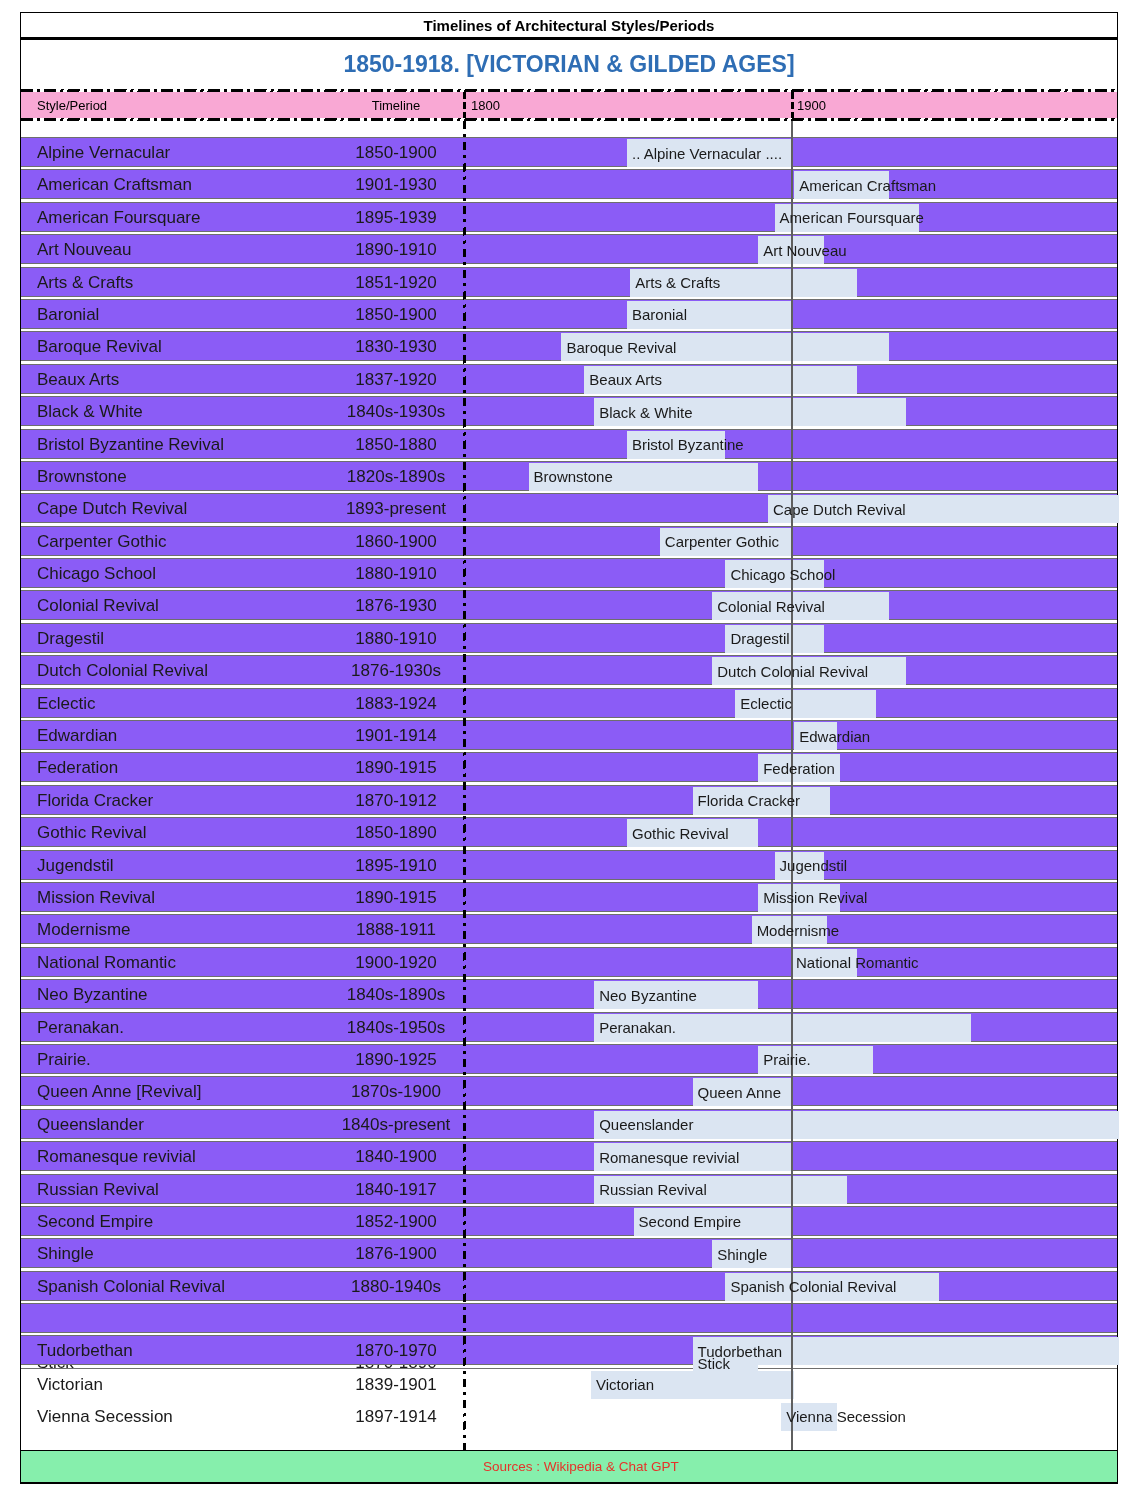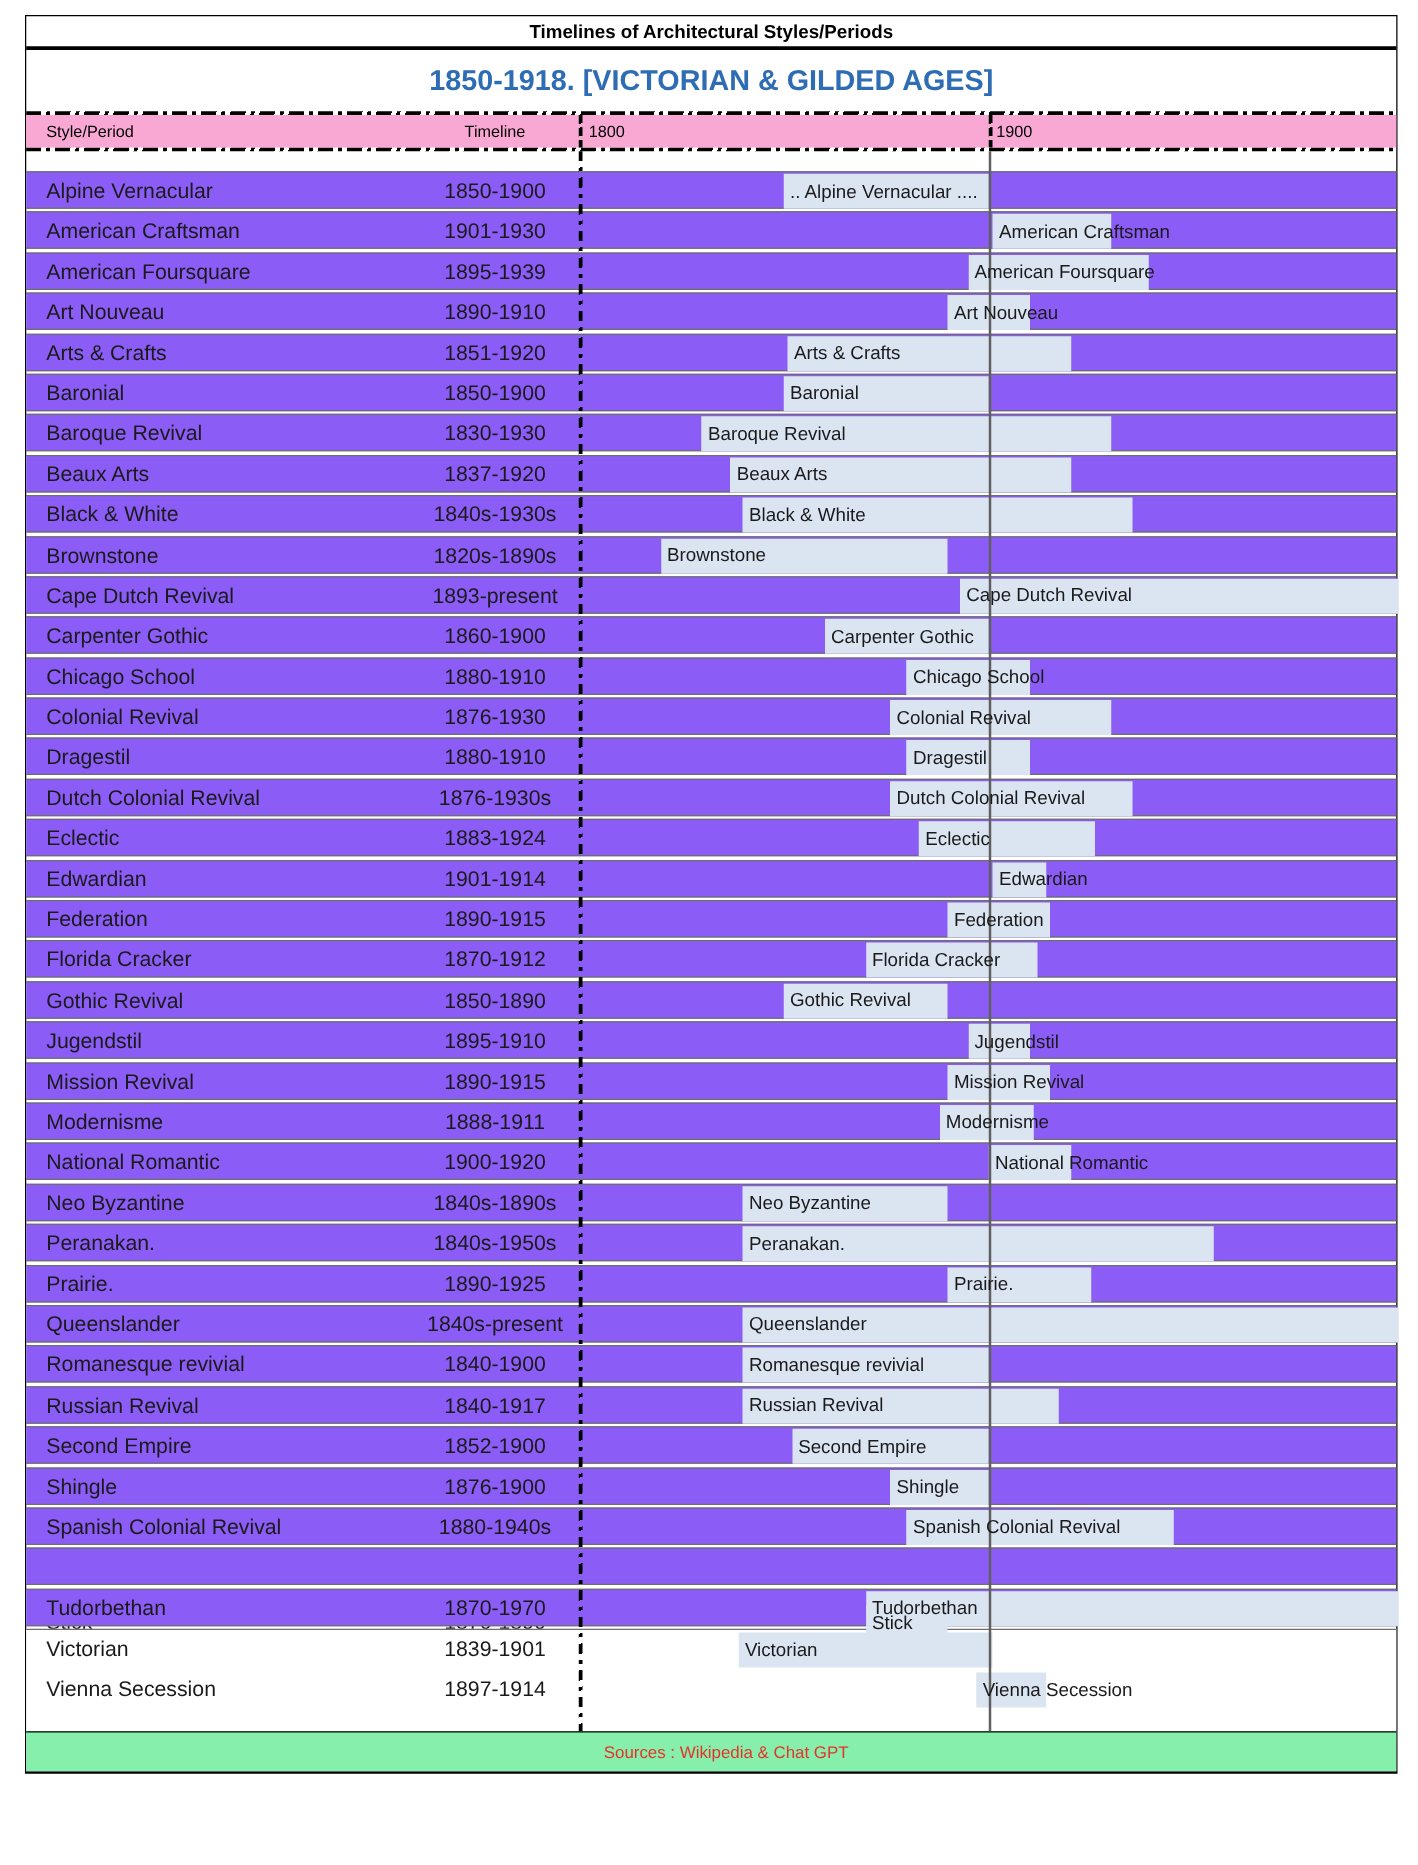--- a/index.html
+++ b/index.html
@@ -180,20 +180,30 @@
           <span class="style-name">Black &amp; White</span>
           <span class="timeline-range">1840s-1930s</span>
           <div class="zone">
             <div class="bar" style="left: 131.2px; width: 311.6px; background: rgb(219, 229, 242);"></div>
             <div class="bar-label" style="left: 131.2px;">Black &amp; White</div>
           </div>
         </div>
       </div>
       <div class="row">
         <div class="row-inner" style="top: 0px;">
+          <span class="style-name">Bristol Byzantine Revival</span>
+          <span class="timeline-range">1850-1880</span>
+          <div class="zone">
+            <div class="bar" style="left: 164px; width: 98.4px; background: rgb(219, 229, 242);"></div>
+            <div class="bar-label" style="left: 164px;">Bristol Byzantine</div>
+          </div>
+        </div>
+      </div>
+      <div class="row">
+        <div class="row-inner" style="top: 0px;">
           <span class="style-name">Brownstone</span>
           <span class="timeline-range">1820s-1890s</span>
           <div class="zone">
             <div class="bar" style="left: 65.6px; width: 229.6px; background: rgb(219, 229, 242);"></div>
             <div class="bar-label" style="left: 65.6px;">Brownstone</div>
           </div>
         </div>
       </div>
       <div class="row">
         <div class="row-inner" style="top: 0px;">
@@ -365,20 +375,30 @@
           </div>
         </div>
       </div>
       <div class="row">
         <div class="row-inner" style="top: 0px;">
           <span class="style-name">Prairie.</span>
           <span class="timeline-range">1890-1925</span>
           <div class="zone">
             <div class="bar" style="left: 295.2px; width: 114.8px; background: rgb(219, 229, 242);"></div>
             <div class="bar-label" style="left: 295.2px;">Prairie.</div>
+          </div>
+        </div>
+      </div>
+      <div class="row">
+        <div class="row-inner" style="top: 0px;">
+          <span class="style-name">Queen Anne [Revival]</span>
+          <span class="timeline-range">1870s-1900</span>
+          <div class="zone">
+            <div class="bar" style="left: 229.6px; width: 98.4px; background: rgb(219, 229, 242);"></div>
+            <div class="bar-label" style="left: 229.6px;">Queen Anne</div>
           </div>
         </div>
       </div>
       <div class="row">
         <div class="row-inner" style="top: 0px;">
           <span class="style-name">Queenslander</span>
           <span class="timeline-range">1840s-present</span>
           <div class="zone">
             <div class="bar" style="left: 131.2px; width: 524.8px; background: rgb(219, 229, 242);"></div>
             <div class="bar-label" style="left: 131.2px;">Queenslander</div>

